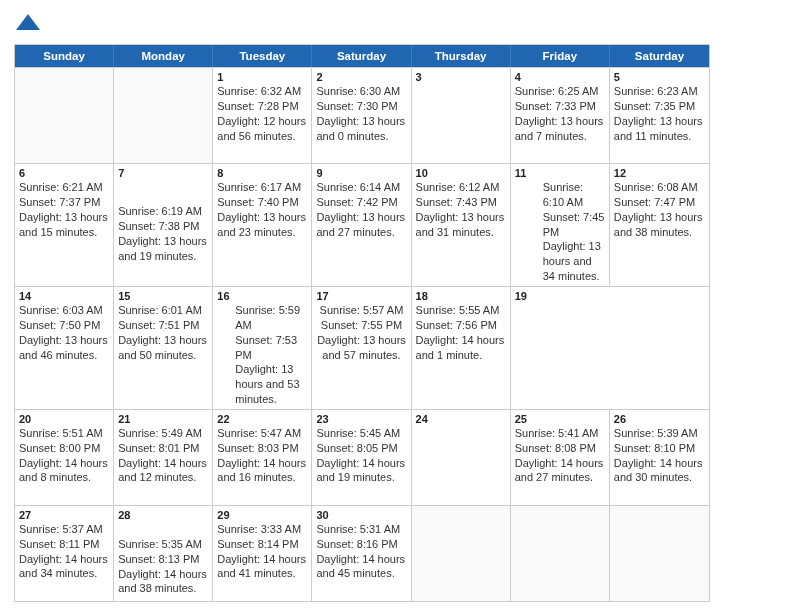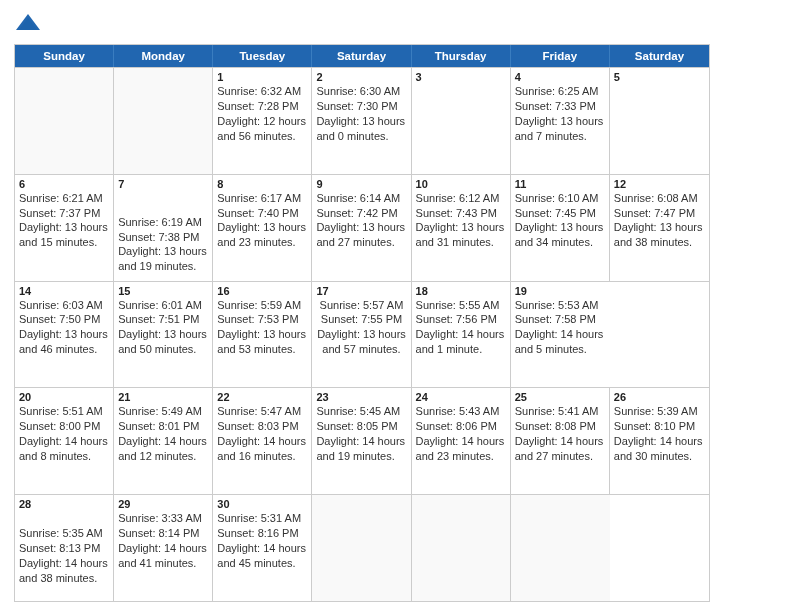--- a/index.html
+++ b/index.html
@@ -165,20 +165,23 @@
             <span class="day-num">3</span>
           </div>
           <div class="cal-cell">
             <span class="day-num">4</span>
             <div class="day-detail" style="white-space: pre-line;">Sunrise: 6:25 AM
 Sunset: 7:33 PM
 Daylight: 13 hours and 7 minutes.</div>
           </div>
           <div class="cal-cell">
             <span class="day-num">5</span>
+            <div class="day-detail" style="white-space: pre-line;">Sunrise: 6:23 AM
+Sunset: 7:35 PM
+Daylight: 13 hours and 11 minutes.</div>
           </div>
         </div>
         <div class="cal-week">
           <div class="cal-cell">
             <span class="day-num">6</span>
             <div class="day-detail" style="white-space: pre-line;">Sunrise: 6:21 AM
 Sunset: 7:37 PM
 Daylight: 13 hours and 15 minutes.</div>
           </div>
           <div class="cal-cell">
@@ -200,21 +203,21 @@
 Daylight: 13 hours and 27 minutes.</div>
           </div>
           <div class="cal-cell">
             <span class="day-num">10</span>
             <div class="day-detail" style="white-space: pre-line;">Sunrise: 6:12 AM
 Sunset: 7:43 PM
 Daylight: 13 hours and 31 minutes.</div>
           </div>
           <div class="cal-cell">
             <span class="day-num">11</span>
-            <div class="day-detail" style="white-space: pre-line;">Sunrise: 6:10 AM
+            <div class="day-detail" style="white-space: pre-line; margin-left: 28px;">Sunrise: 6:10 AM
 Sunset: 7:45 PM
 Daylight: 13 hours and 34 minutes.</div>
           </div>
           <div class="cal-cell">
             <span class="day-num">12</span>
             <div class="day-detail" style="white-space: pre-line;">Sunrise: 6:08 AM
 Sunset: 7:47 PM
 Daylight: 13 hours and 38 minutes.</div>
           </div>
         </div>
@@ -226,41 +229,38 @@
 Daylight: 13 hours and 46 minutes.</div>
           </div>
           <div class="cal-cell">
             <span class="day-num">15</span>
             <div class="day-detail" style="white-space: pre-line;">Sunrise: 6:01 AM
 Sunset: 7:51 PM
 Daylight: 13 hours and 50 minutes.</div>
           </div>
           <div class="cal-cell">
             <span class="day-num">16</span>
-            <div class="day-detail" style="white-space: pre-line;">Sunrise: 5:59 AM
+            <div class="day-detail" style="white-space: pre-line; margin-left: 18px;">Sunrise: 5:59 AM
 Sunset: 7:53 PM
 Daylight: 13 hours and 53 minutes.</div>
           </div>
           <div class="cal-cell">
             <span class="day-num">17</span>
             <div class="day-detail" style="white-space: pre-line; text-align: center;">Sunrise: 5:57 AM
 Sunset: 7:55 PM
 Daylight: 13 hours and 57 minutes.</div>
           </div>
           <div class="cal-cell">
             <span class="day-num">18</span>
             <div class="day-detail" style="white-space: pre-line;">Sunrise: 5:55 AM
 Sunset: 7:56 PM
 Daylight: 14 hours and 1 minute.</div>
           </div>
           <div class="cal-cell">
             <span class="day-num">19</span>
-            <div class="day-detail" style="white-space: pre-line;">Sunrise: 5:53 AM
-Sunset: 7:58 PM
-Daylight: 14 hours and 5 minutes.</div>
           </div>
         </div>
         <div class="cal-week">
           <div class="cal-cell">
             <span class="day-num">20</span>
             <div class="day-detail" style="white-space: pre-line;">Sunrise: 5:51 AM
 Sunset: 8:00 PM
 Daylight: 14 hours and 8 minutes.</div>
           </div>
           <div class="cal-cell">
@@ -276,38 +276,41 @@
 Daylight: 14 hours and 16 minutes.</div>
           </div>
           <div class="cal-cell">
             <span class="day-num">23</span>
             <div class="day-detail" style="white-space: pre-line;">Sunrise: 5:45 AM
 Sunset: 8:05 PM
 Daylight: 14 hours and 19 minutes.</div>
           </div>
           <div class="cal-cell">
             <span class="day-num">24</span>
-            <div class="day-detail" style="white-space: pre-line;">Sunrise: 5:43 AM
-Sunset: 8:06 PM
-Daylight: 14 hours and 23 minutes.</div>
           </div>
           <div class="cal-cell">
             <span class="day-num">25</span>
             <div class="day-detail" style="white-space: pre-line;">Sunrise: 5:41 AM
 Sunset: 8:08 PM
 Daylight: 14 hours and 27 minutes.</div>
           </div>
           <div class="cal-cell">
             <span class="day-num">26</span>
             <div class="day-detail" style="white-space: pre-line;">Sunrise: 5:39 AM
 Sunset: 8:10 PM
 Daylight: 14 hours and 30 minutes.</div>
           </div>
         </div>
         <div class="cal-week">
+          <div class="cal-cell">
+            <span class="day-num">27</span>
+            <div class="day-detail" style="white-space: pre-line;">Sunrise: 5:37 AM
+Sunset: 8:11 PM
+Daylight: 14 hours and 34 minutes.</div>
+          </div>
           <div class="cal-cell">
             <span class="day-num">28</span>
             <div class="day-detail" style="white-space: pre-line; margin-top: 16px;">Sunrise: 5:35 AM
 Sunset: 8:13 PM
 Daylight: 14 hours and 38 minutes.</div>
           </div>
           <div class="cal-cell">
             <span class="day-num">29</span>
             <div class="day-detail" style="white-space: pre-line;">Sunrise: 3:33 AM
 Sunset: 8:14 PM

